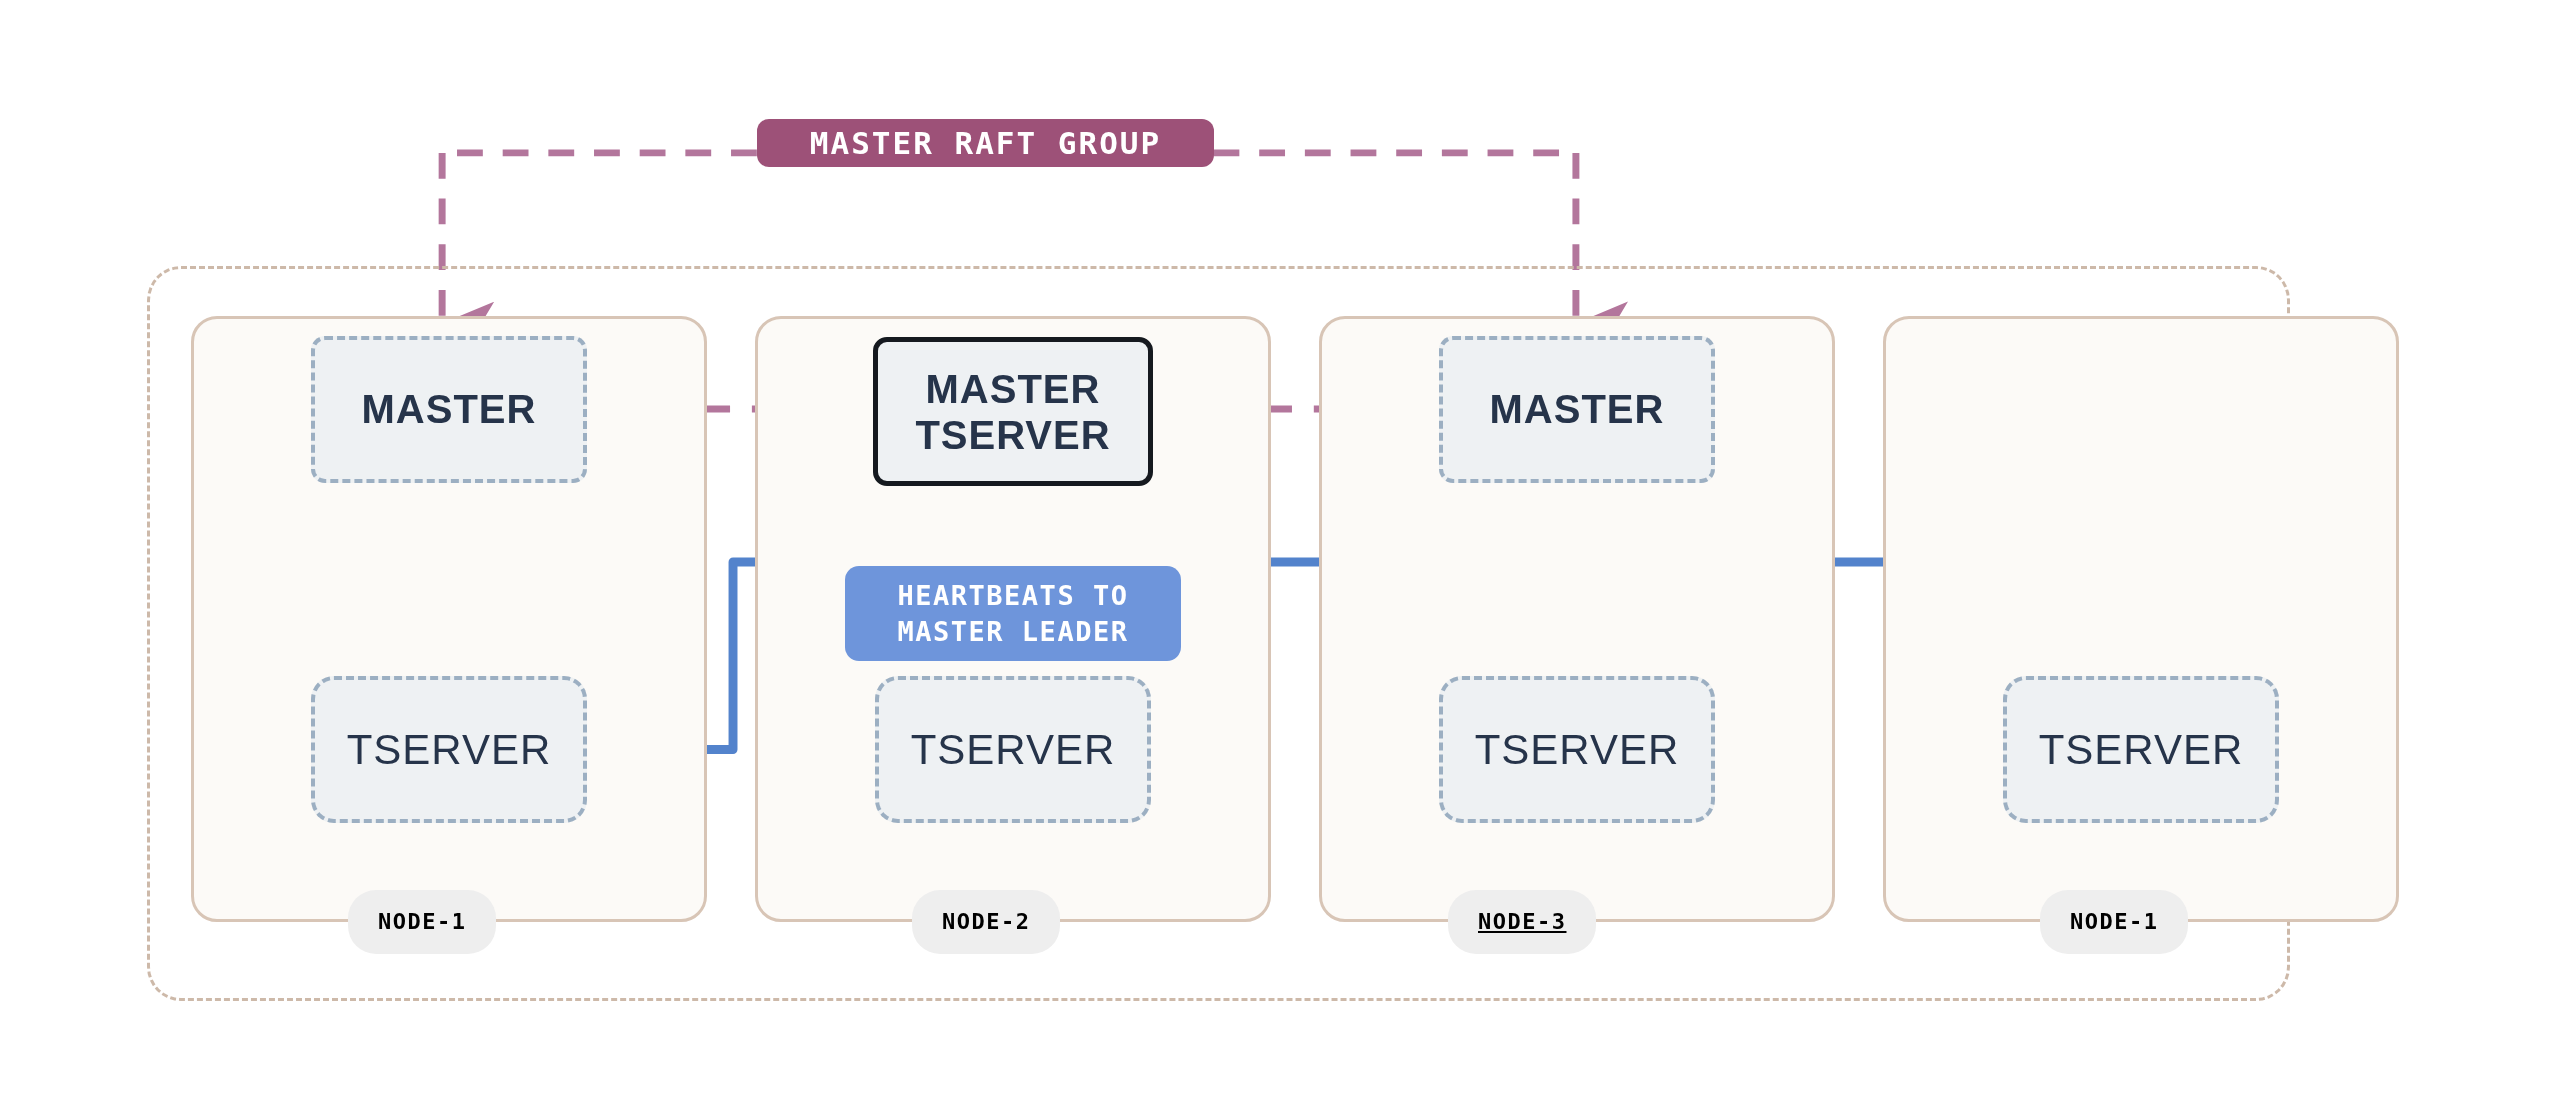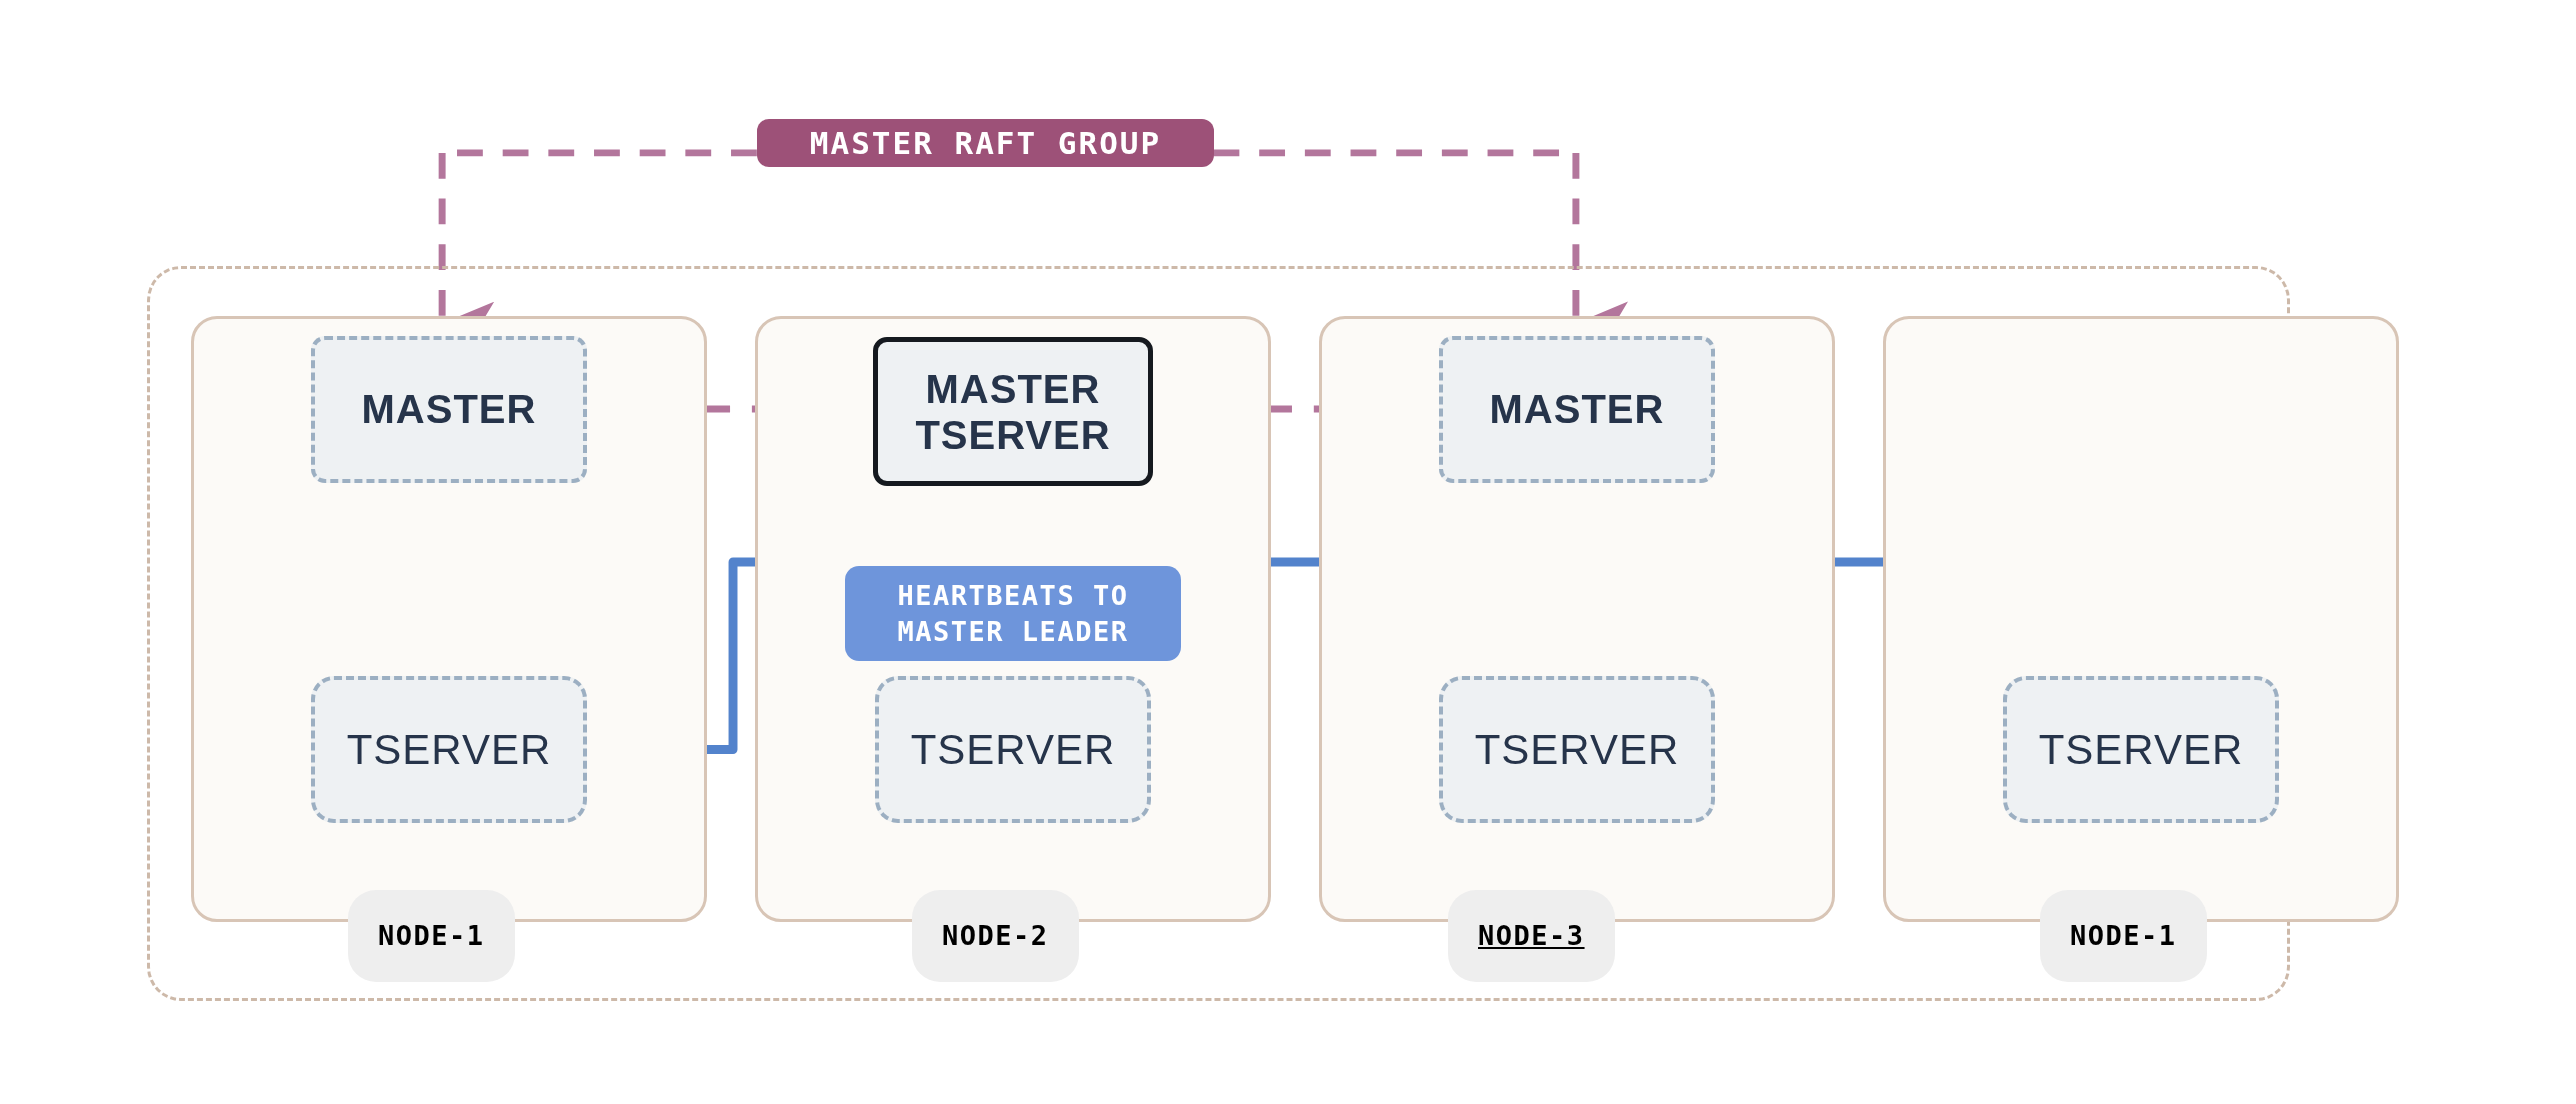--- a/index.html
+++ b/index.html
@@ -53,26 +53,26 @@
   .node-2 { left: 755px;  width: 516px; }
   .node-3 { left: 1319px; width: 516px; }
   .node-4 { left: 1883px; width: 516px; }
 
   
   .node-pill {
     position: absolute;
     top: 890px;
     height: 56px;
     line-height: 56px;
-    padding: 18px 30px;
+    padding: 4px 30px;
     background: #eeeeee;
     border-radius: 28px;
     color: #000000;
     font-family: "DejaVu Sans Mono", monospace;
-    font-size: 27px;
+    font-size: 22px;
     font-weight: bold;
     letter-spacing: 1.5px;
     text-align: center;
     white-space: nowrap;
     z-index: 6;
   }
   .pill-1 { left: 348px; }
   .pill-2 { left: 912px; }
   .pill-3 { left: 1448px; text-decoration: underline; }
   .pill-4 { left: 2040px; }

